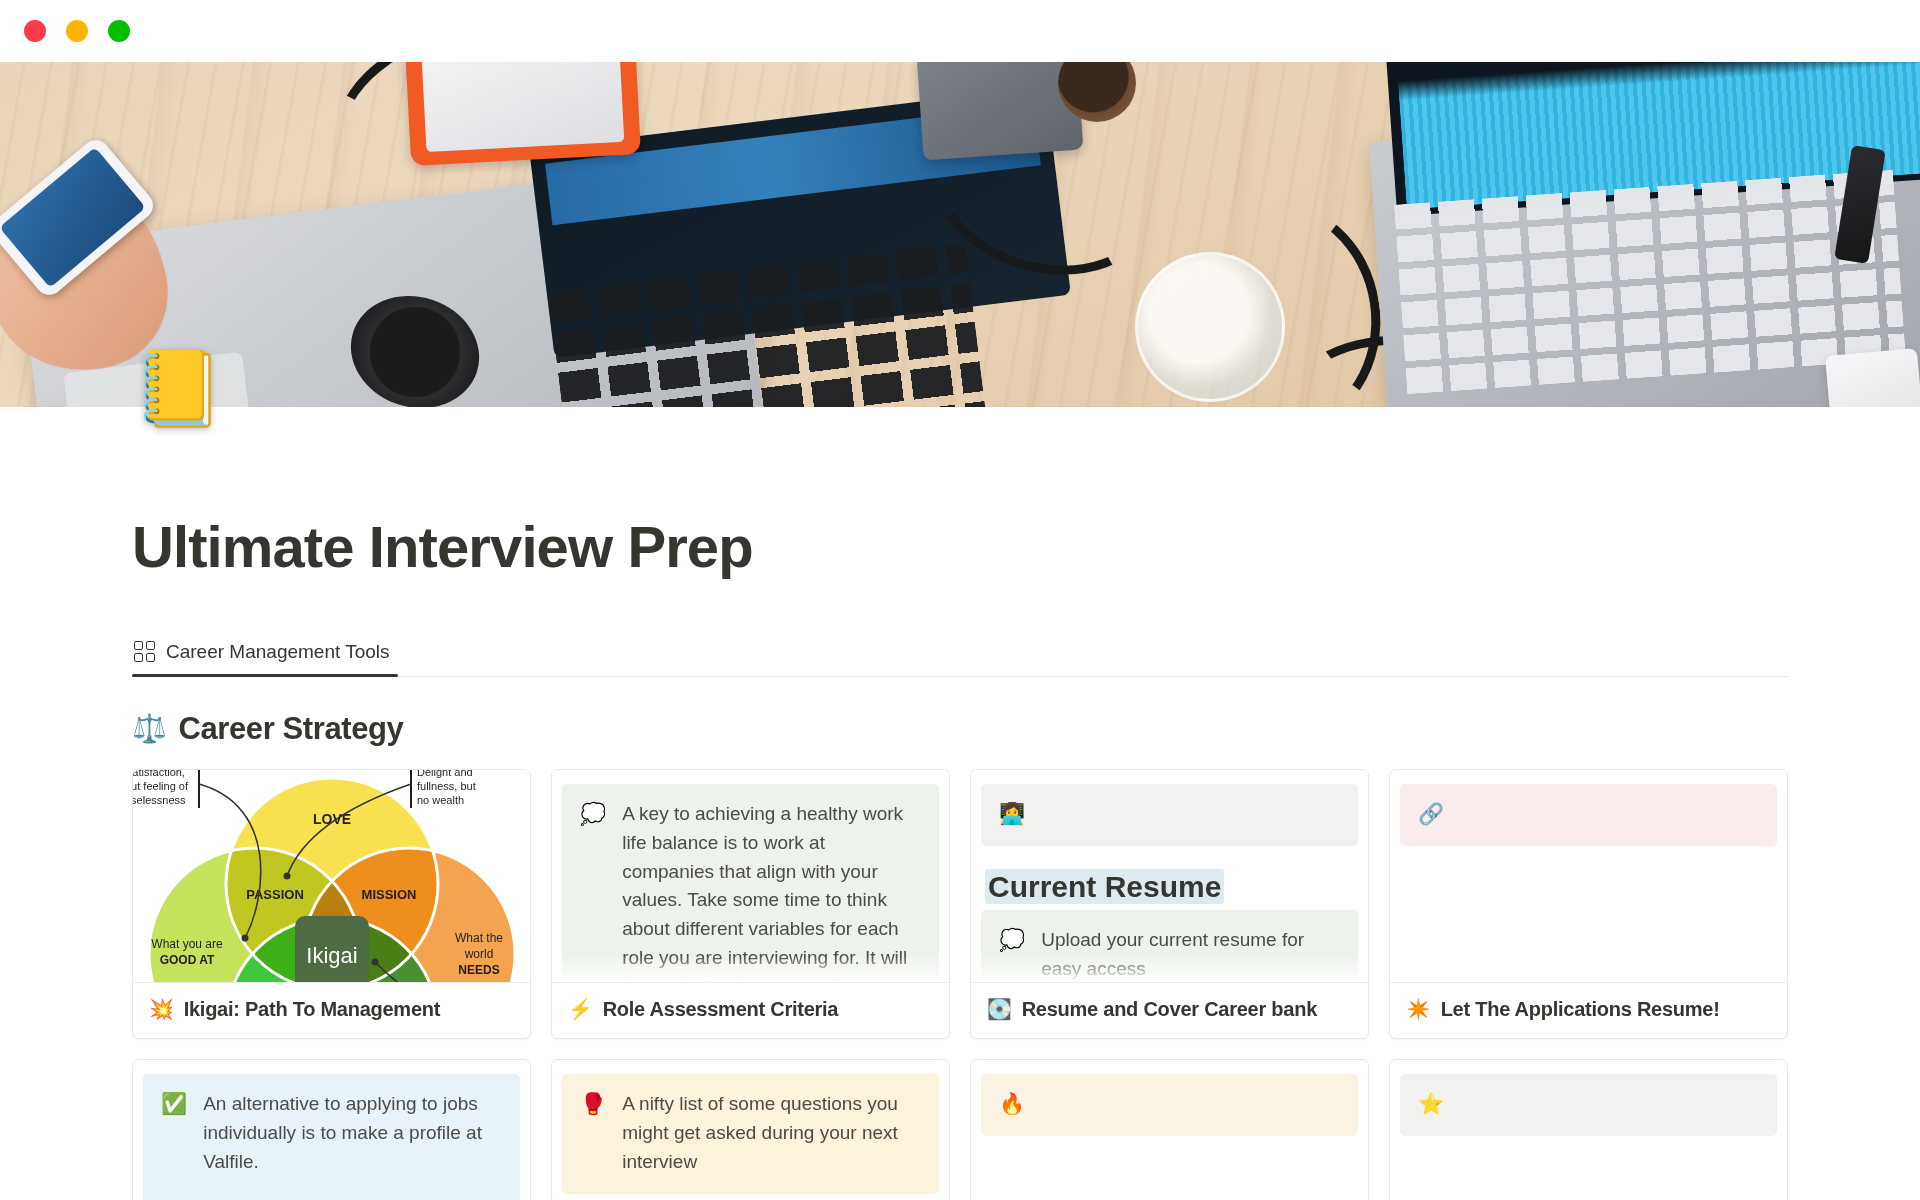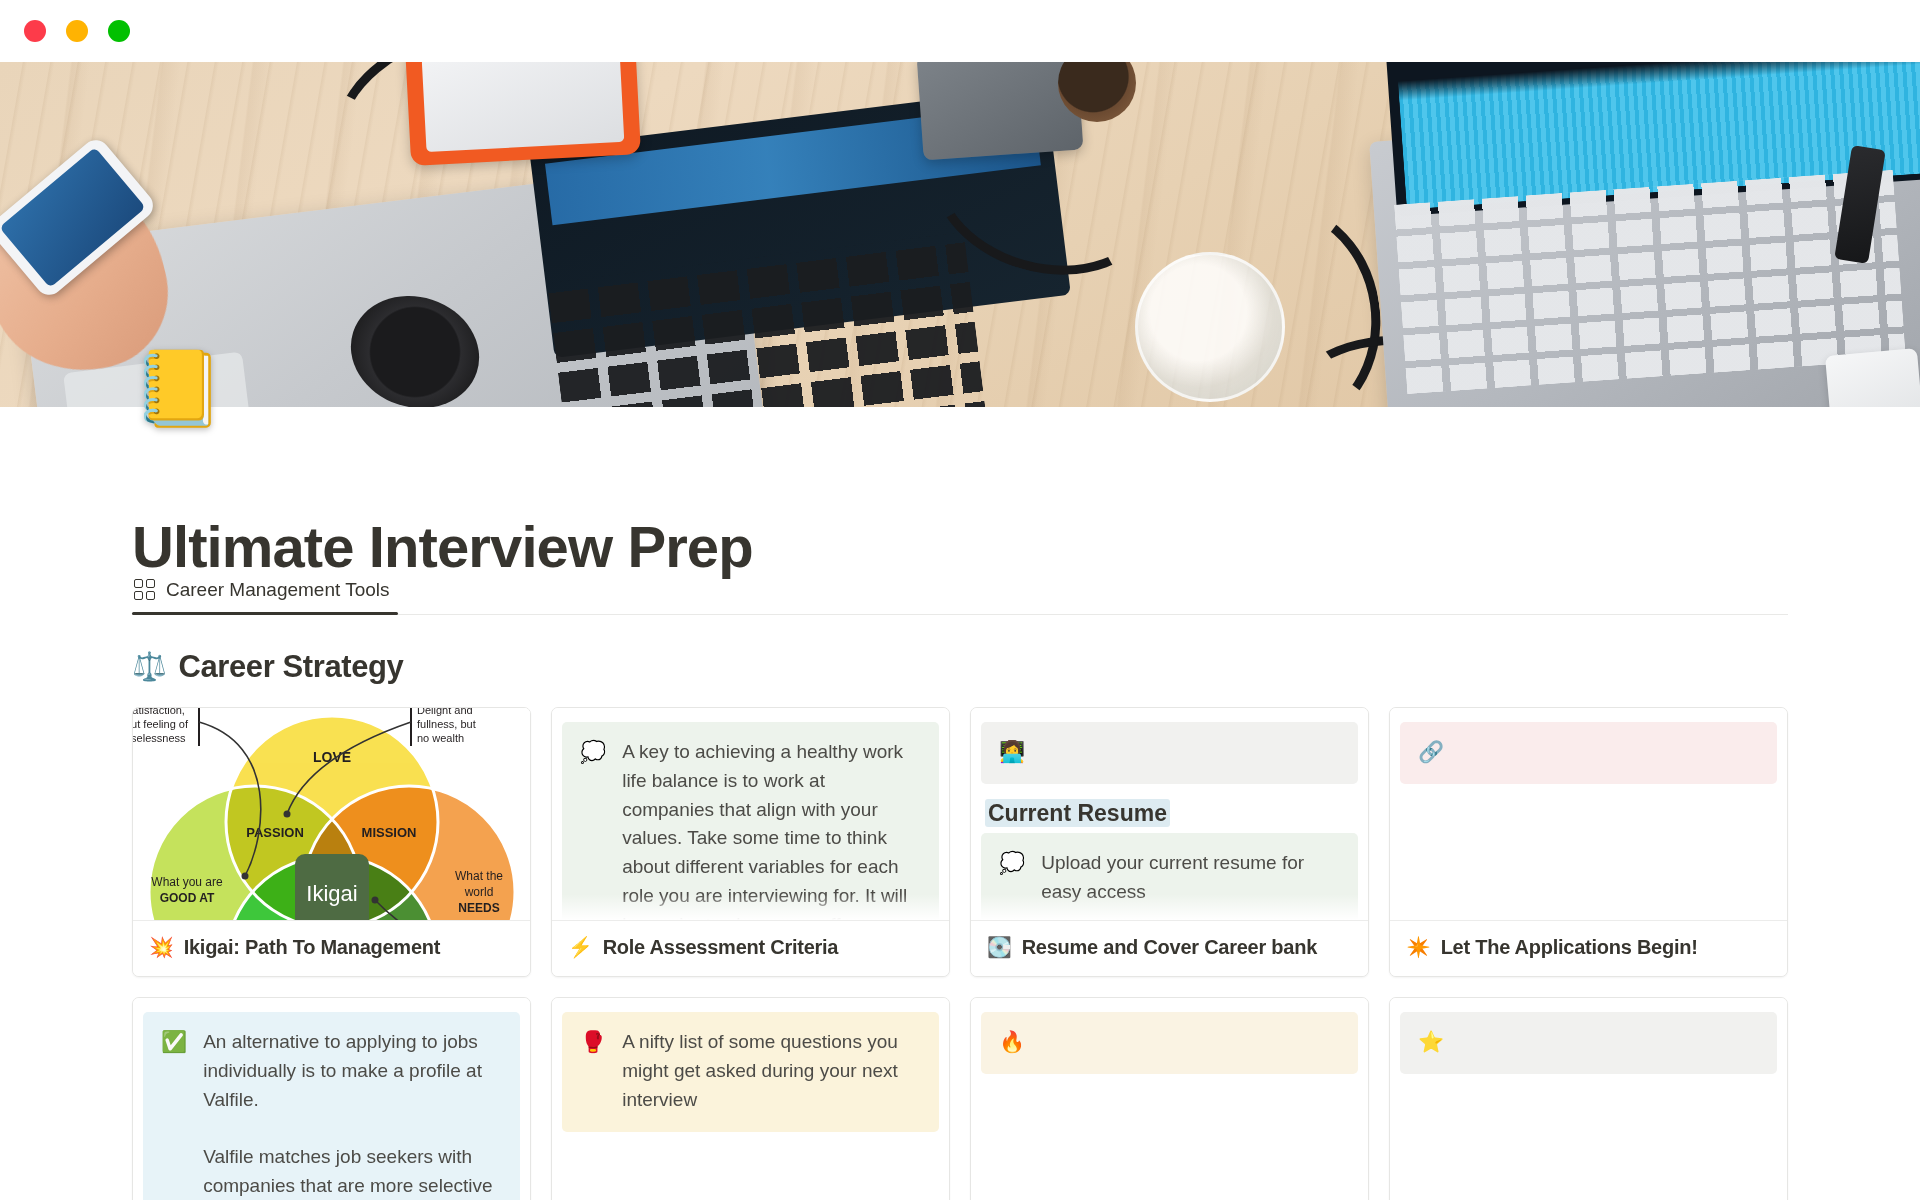--- a/index.html
+++ b/index.html
@@ -233,20 +233,21 @@
     margin-top: 108px;
     padding-left: 132px;
     font-size: 58px;
     font-weight: 700;
     letter-spacing: -0.9px;
     color: #37352f;
     line-height: 1.1;
   }
 
   .tabs {
+    margin-top: 62px;
     padding-left: 132px;
     padding-right: 132px;
     position: relative;
   }
   .tabs-row { display: flex; align-items: flex-end; gap: 28px; }
   .tab {
     display: flex; align-items: center; gap: 11px;
     padding: 0 8px 14px 2px;
     font-size: 19px;
     color: #37352f;
@@ -318,23 +319,23 @@
   }
   .callout .ce { font-size: 21px; line-height: 1.35; flex: 0 0 auto; }
   .callout.green { background: #edf3ec; }
   .callout.gray  { background: #f1f1ef; }
   .callout.pink  { background: #faecec; }
   .callout.blue  { background: #e7f3f8; }
   .callout.cream { background: #fbf3db; }
   .callout.cream2{ background: #faf3e3; }
 
   .sub-head {
-    font-size: 23px; font-weight: 700; color: #37352f;
+    font-size: 30px; font-weight: 700; color: #37352f;
     padding: 8px 4px 6px 4px;
-    margin-top: 8px;
+    margin-top: 16px;
   }
   .sub-head span { background: #ddebf1; border-radius: 3px; padding: 1px 3px; }
 
   
   .venn-wrap {
     position: relative; width: 100%; height: 212px;
     background: #fff; overflow: hidden;
   }
   .venn-svg { position: absolute; left: 50%; transform: translateX(-50%); top: -4px; }
 
@@ -496,21 +497,21 @@
     </div>
 
     <div class="card">
       <div class="card-preview">
         <div class="callout pink">
           <span class="ce">🔗</span>
         </div>
       </div>
       <div class="card-foot">
         <span class="fe">✴️</span>
-        <span>Let The Applications Begin!</span>
+        <span>Let The Applications Resume!</span>
       </div>
     </div>
 
     <div class="card">
       <div class="card-preview">
         <div class="callout blue">
           <span class="ce">✅</span>
           <span>
             <span>An alternative to applying to jobs individually is to make a profile at Valfile.</span>
             <br><br>

